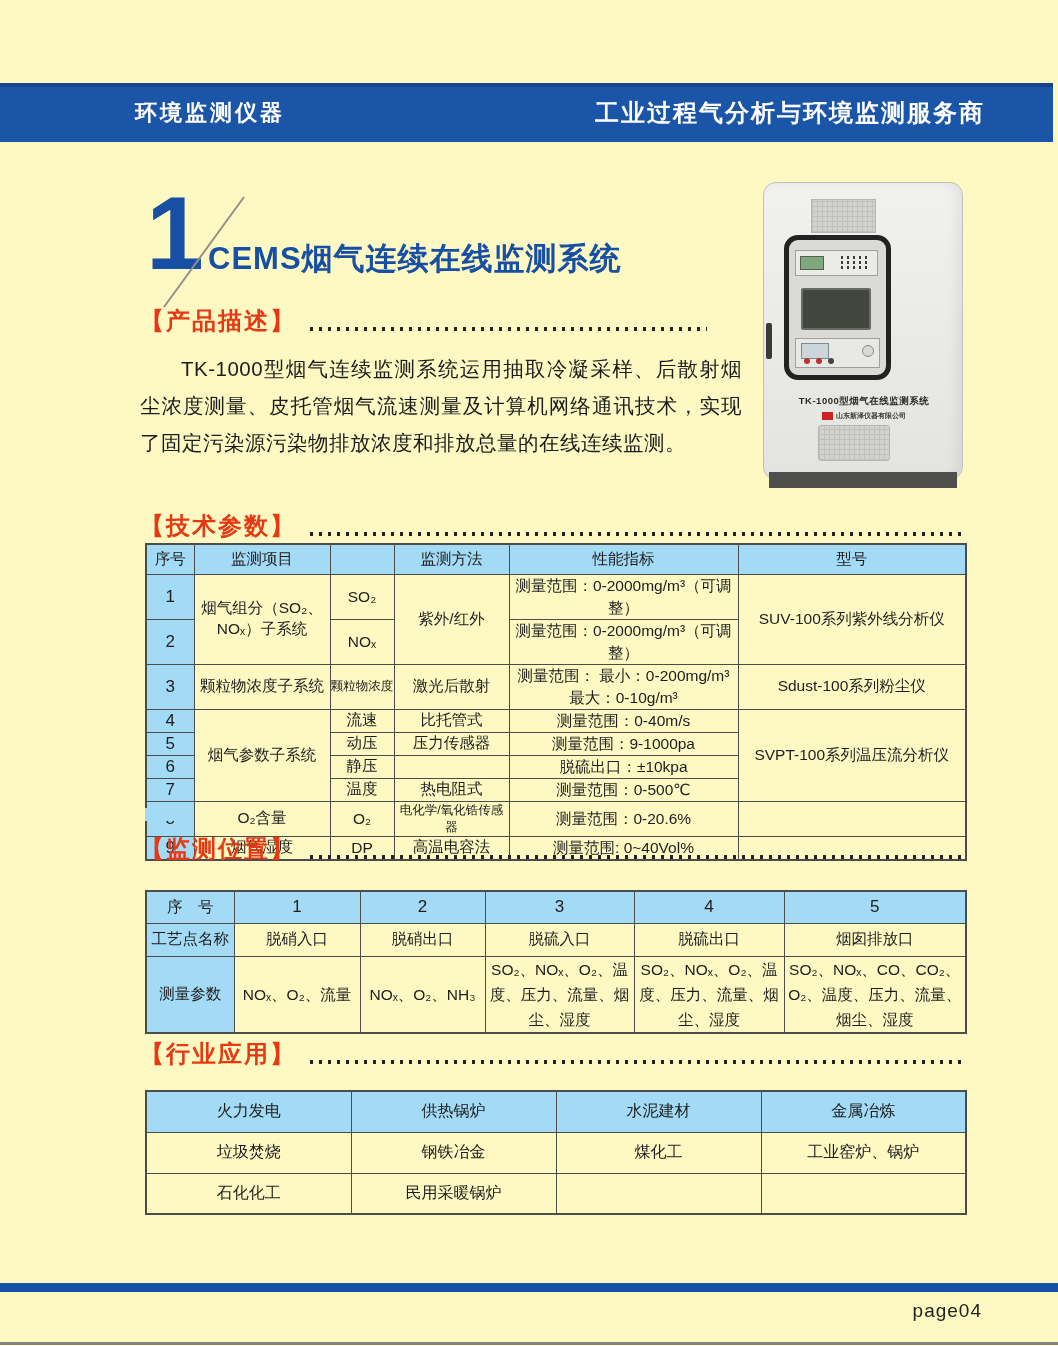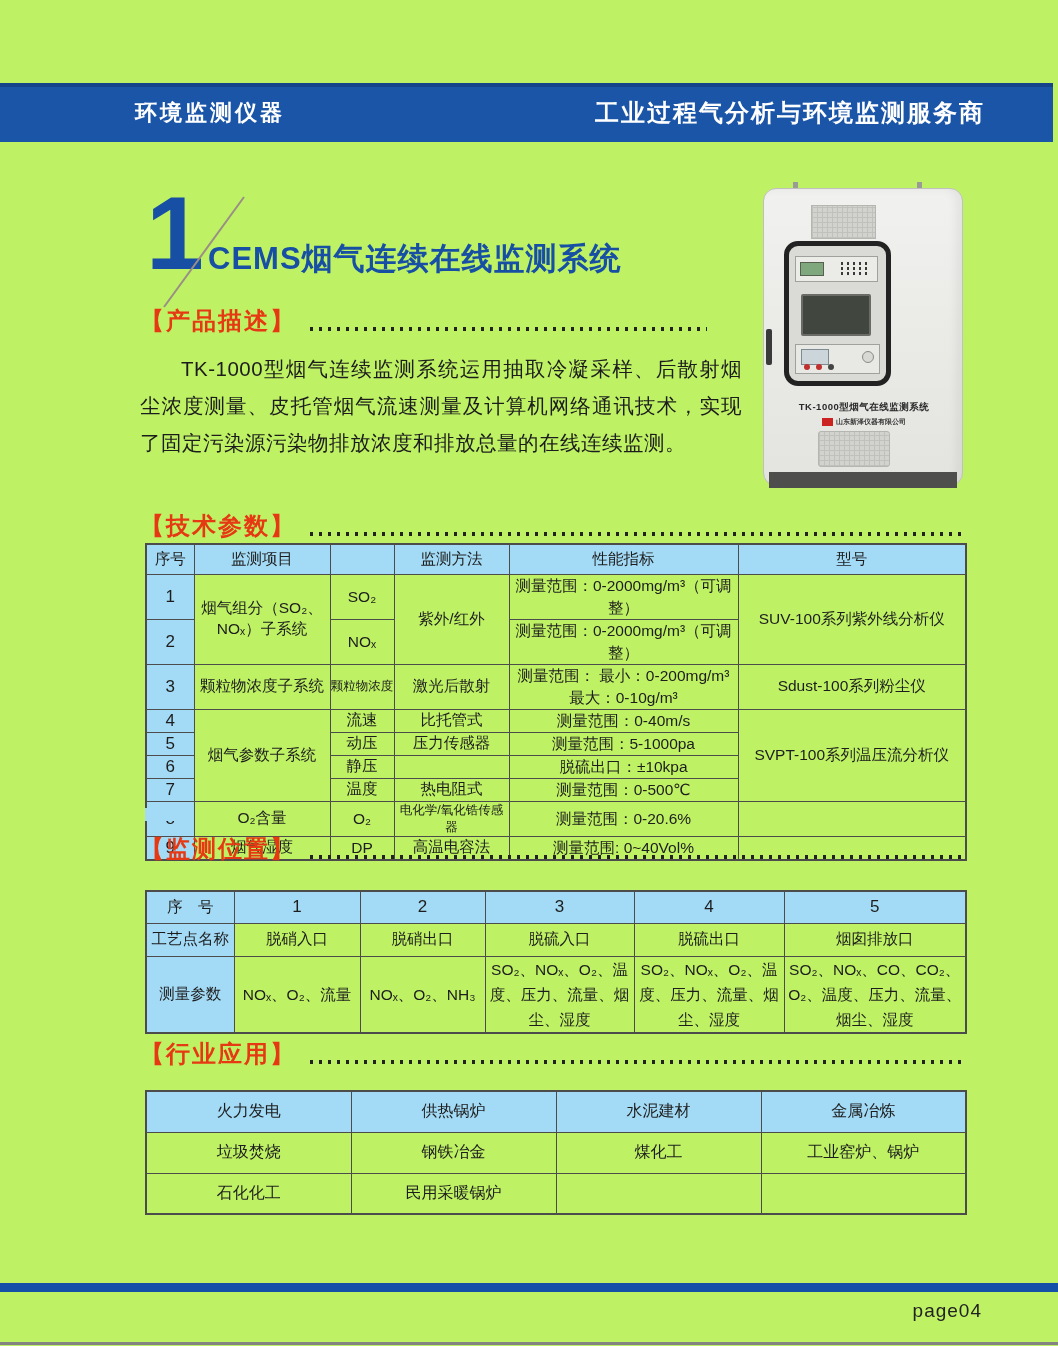--- a/index.html
+++ b/index.html
@@ -1,18 +1,18 @@
 <!DOCTYPE html>
 <html><head>
 <meta charset="utf-8">
 <style>
   * { margin:0; padding:0; box-sizing:border-box; }
   html,body { background:#ffffff; }
   body { font-family:"Liberation Sans","DejaVu Sans",sans-serif; color:#222; }
-  .page { position:relative; width:1058px; height:1346px; background:#bef264; overflow:hidden; }
+  .page { position:relative; width:1058px; height:1346px; background:#fef9c3; overflow:hidden; }
 
   
   .header-bar { position:absolute; left:0; top:83px; width:1053px; height:59px;
     background:linear-gradient(180deg,#16448a 0 4px,#1b55a8 4px);
     display:flex; align-items:center; justify-content:space-between;
     padding:0 68px 0 135px; }
   .header-left  { color:#fff; font-size:22px; font-weight:bold; letter-spacing:3px; }
   .header-right { color:#fff; font-size:24px; font-weight:bold; letter-spacing:2px; }
 
   
@@ -57,21 +57,21 @@
   .t2 tr:nth-child(1){height:32px;border-radius:12px;} .t2 tr:nth-child(2){height:33px;} .t2 tr:nth-child(3){height:55px;}
   .t2 .params { font-size:15.5px; line-height:25px; padding:0 3px; }
   .t3 tr{height:41px;border-radius:8px;} .t3 td{font-size:16px;}
   .t2wrap { left:145px; top:890px; }
   .t1wrap { left:145px; top:543px; }
   .t3wrap { left:145px; top:1090px; }
 
   
   .cabinet { position:absolute; left:755px; top:180px; width:215px; height:315px; }
   .cab-hook { position:absolute; top:2px; width:5px; height:12px; background:#9a9a96; }
-  .cab-body { position:absolute; left:8px; top:8px; width:200px; height:298px;
+  .cab-body { position:absolute; left:8px; top:2px; width:200px; height:298px;
     background:linear-gradient(180deg,#f1f1ef,#e3e3df); border:1px solid #c0c0bc;
     border-radius:13px; box-shadow:inset -6px 0 10px rgba(0,0,0,.06); }
   .vent { background-color:#d2d2ce; border:1px solid #b5b5b1;
     background-image:repeating-linear-gradient(0deg,#c0c0bc 0 1px,transparent 1px 5px),
                      repeating-linear-gradient(90deg,#c0c0bc 0 1px,transparent 1px 5px); }
   .cab-vent-top { position:absolute; left:47px; top:16px; width:65px; height:34px; }
   .cab-vent-bottom { position:absolute; left:54px; top:242px; width:72px; height:36px; border-radius:3px; }
   .cab-handle { position:absolute; left:2px; top:140px; width:6px; height:36px; background:#3a3a3a; border-radius:2px; }
   .cab-window { position:absolute; left:20px; top:52px; width:107px; height:145px;
     border:5px solid #222; border-radius:14px; background:#dadad6; }
@@ -205,21 +205,21 @@
         <td rowspan="4">烟气参数子系统</td>
         <td>流速</td>
         <td>比托管式</td>
         <td class="perf">测量范围：0-40m/s</td>
         <td rowspan="4">SVPT-100系列温压流分析仪</td>
       </tr>
       <tr>
         <td class="bluebg no">5</td>
         <td>动压</td>
         <td>压力传感器</td>
-        <td class="perf">测量范围：5-1000pa</td>
+        <td class="perf">测量范围：9-1000pa</td>
       </tr>
       <tr>
         <td class="bluebg no">6</td>
         <td>静压</td>
         <td></td>
         <td class="perf">脱硫出口：±10kpa</td>
       </tr>
       <tr>
         <td class="bluebg no">7</td>
         <td>温度</td>

